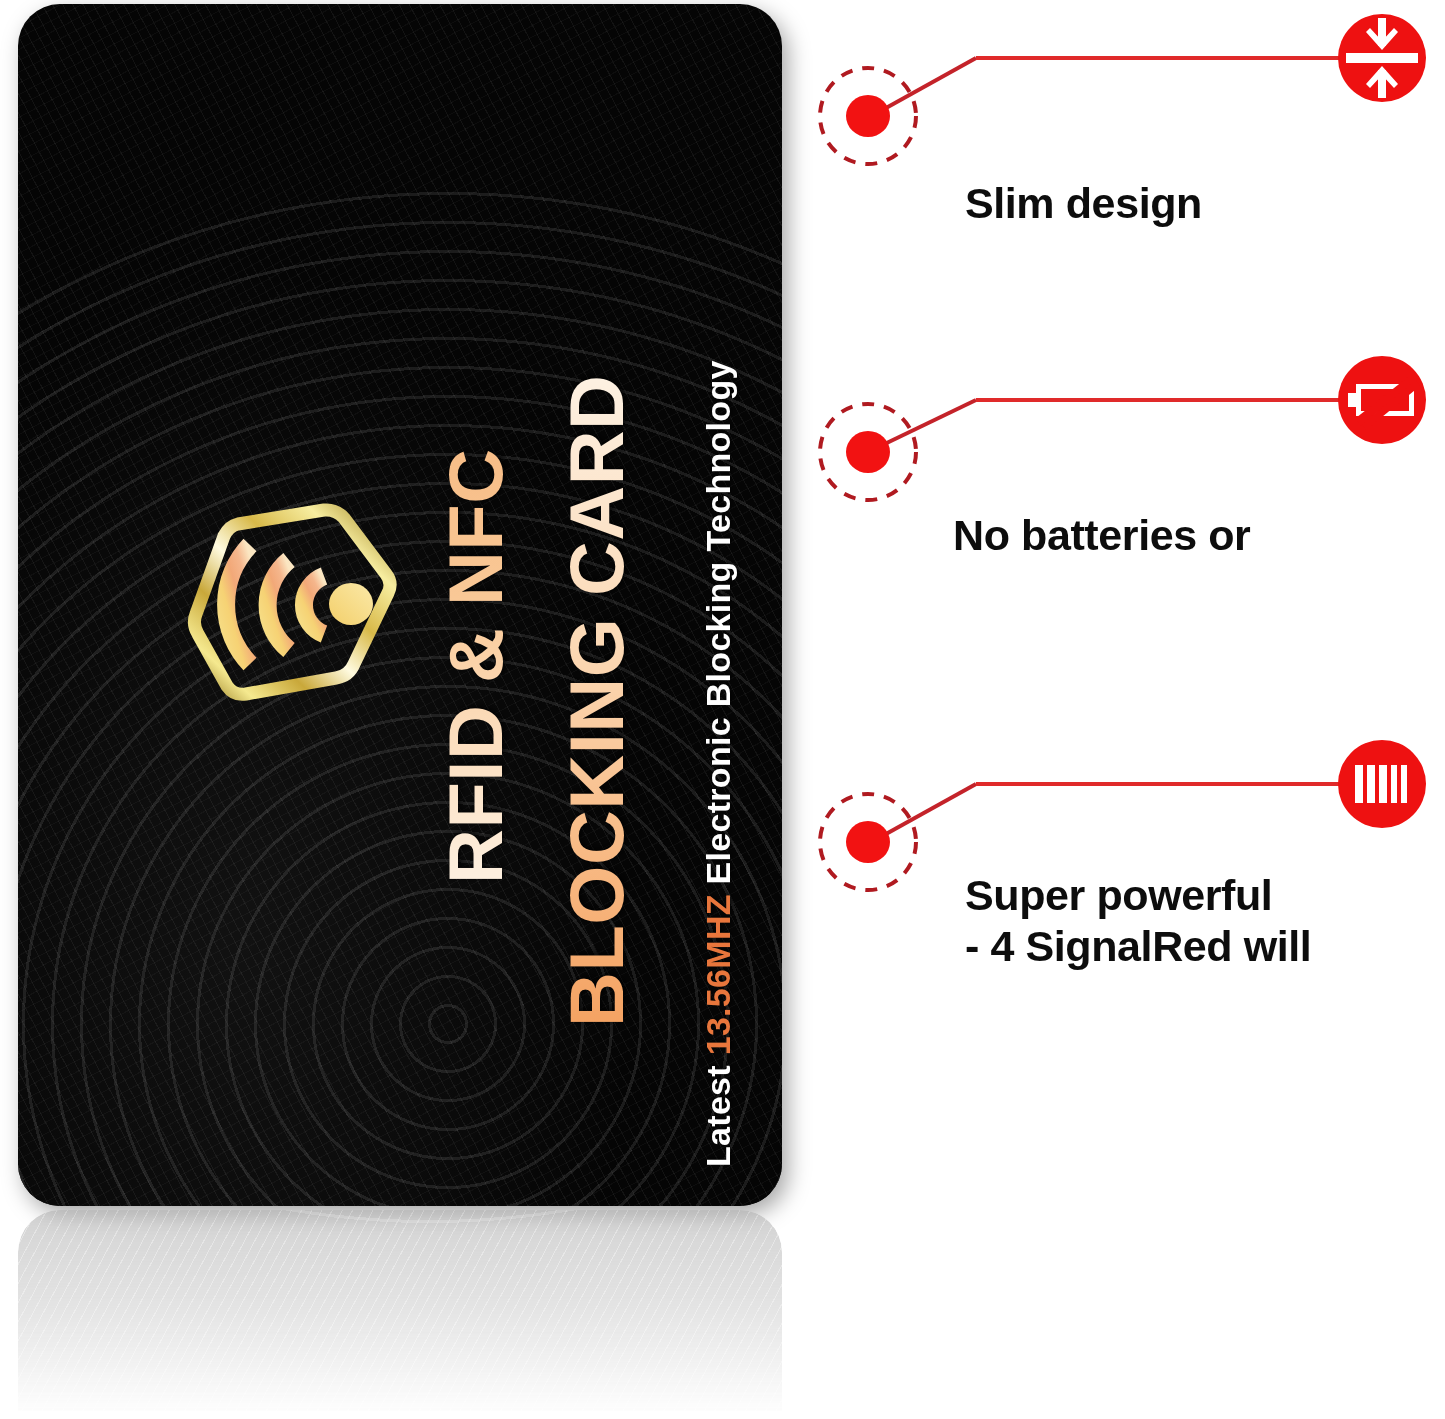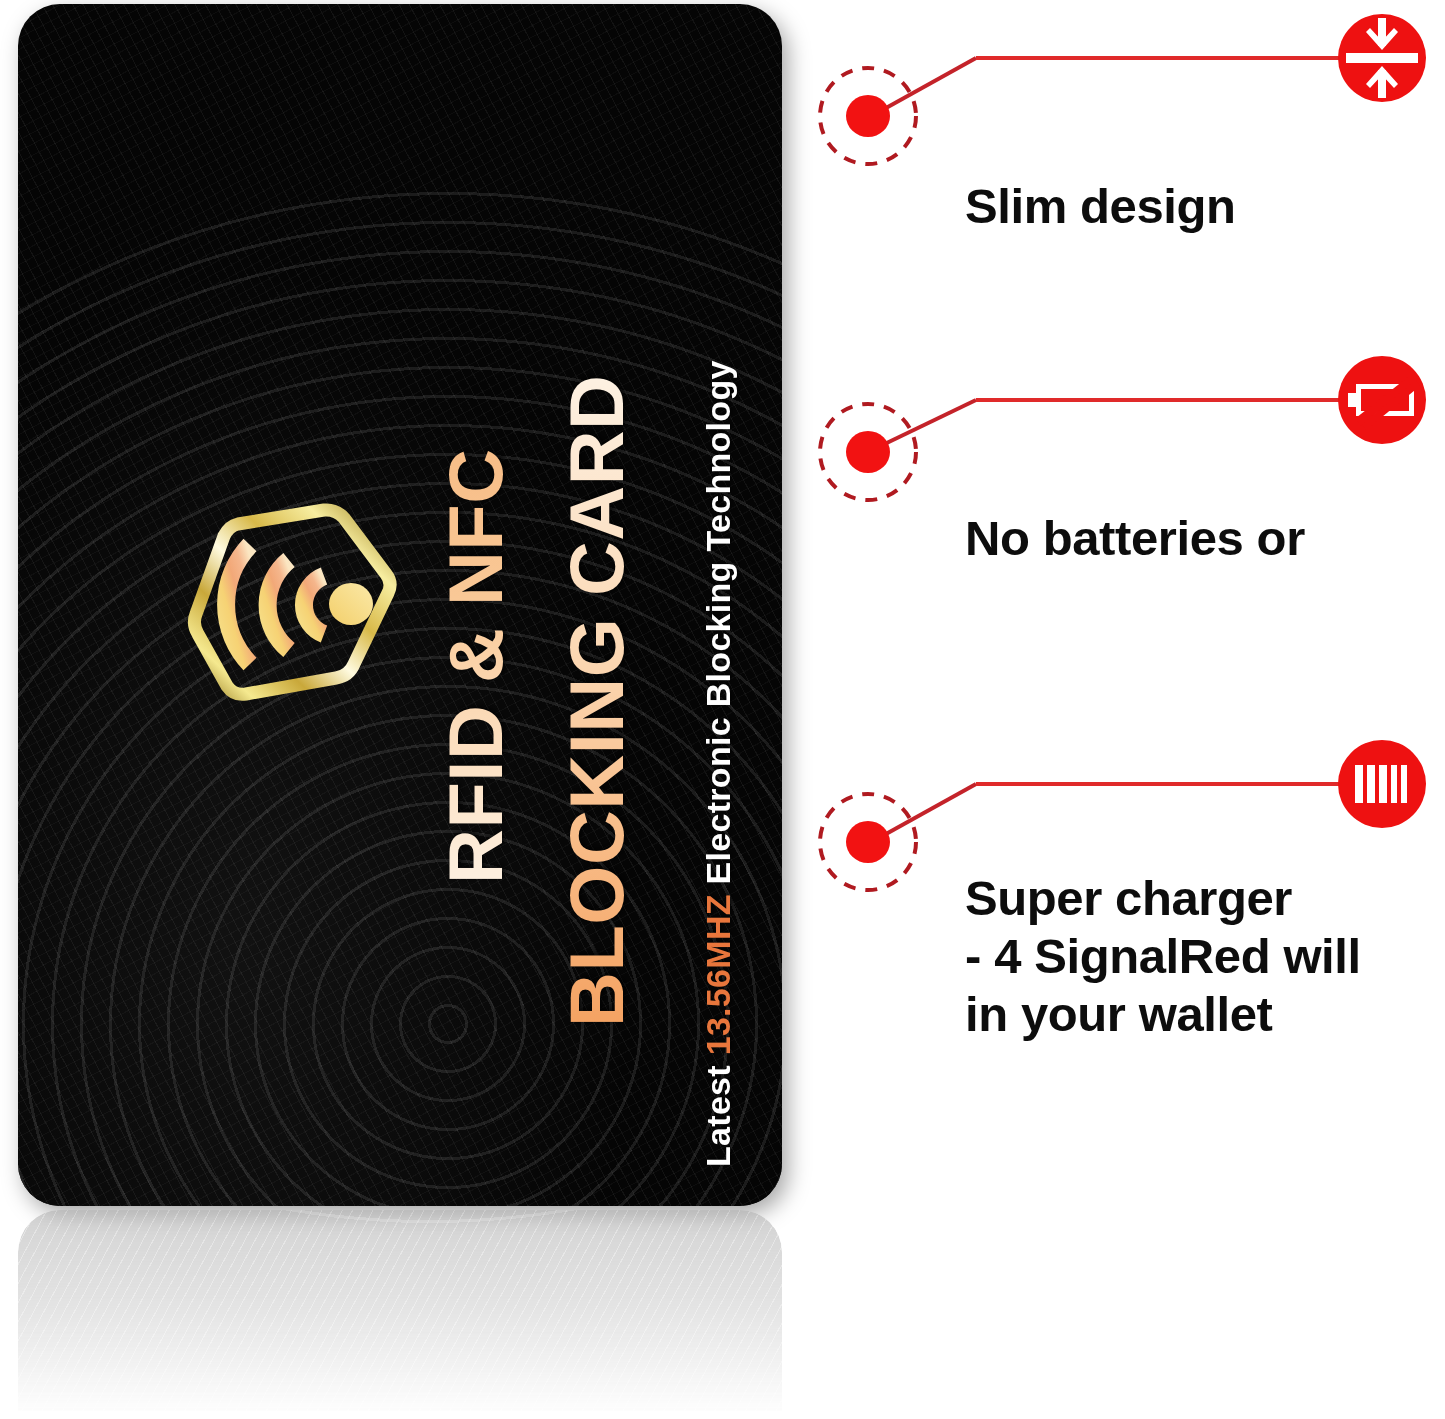--- a/index.html
+++ b/index.html
@@ -189,21 +189,21 @@
   .feature-connector {
     position: absolute;
     left: 0;
     top: 0;
     width: 645px;
     height: 200px;
     pointer-events: none;
   }
   .feature-text {
     position: absolute;
-    font-size: 49px;
+    font-size: 43px;
     font-weight: bold;
     color: #0d0d0d;
     line-height: 1.18;
     letter-spacing: -0.4px;
   }
 </style>
 </head>
 <body>
 
 <div id="card-stage">
@@ -324,21 +324,21 @@
         </g>
         <g fill="#ee1111">
           <rect x="27" y="37" width="48" height="22"></rect>
         </g>
         <line x1="24" y1="70" x2="80" y2="26" stroke="#ee1111" stroke-width="9"></line>
         <line x1="24" y1="70" x2="80" y2="26" stroke="#ffffff" stroke-width="0"></line>
         <polygon points="28,72 82,28 86,34 32,78" fill="#ee1111"></polygon>
       </svg>
     </div>
 
-    <div class="feature-text" style="left:165px; top:180px;">
+    <div class="feature-text" style="left:153px; top:180px;">
       <div>No batteries or</div>
     </div>
   </div>
 
   <div class="feature" style="top:672px;">
 
     <svg class="feature-connector" style="top:0px;" viewBox="0 0 645 200">
       <line x1="68" y1="172" x2="176" y2="112" stroke="#c4232a" stroke-width="4"></line>
       <line x1="176" y1="112" x2="555" y2="112" stroke="#e02a2a" stroke-width="4"></line>
     </svg>
@@ -357,19 +357,18 @@
           <rect x="21" y="29" width="8" height="38"></rect>
           <rect x="33" y="29" width="8" height="38"></rect>
           <rect x="45" y="29" width="8" height="38"></rect>
           <rect x="57" y="29" width="6" height="38"></rect>
           <rect x="67" y="29" width="6" height="38"></rect>
         </g>
       </svg>
     </div>
 
     <div class="feature-text" style="left:165px; top:198px;">
-      <div>Super charger</div>
+      <div>Super powerful</div>
       <div>- 4 SignalRed will</div>
-      <div>in your wallet</div>
     </div>
   </div>
 
 </div>
 
 </body></html>

